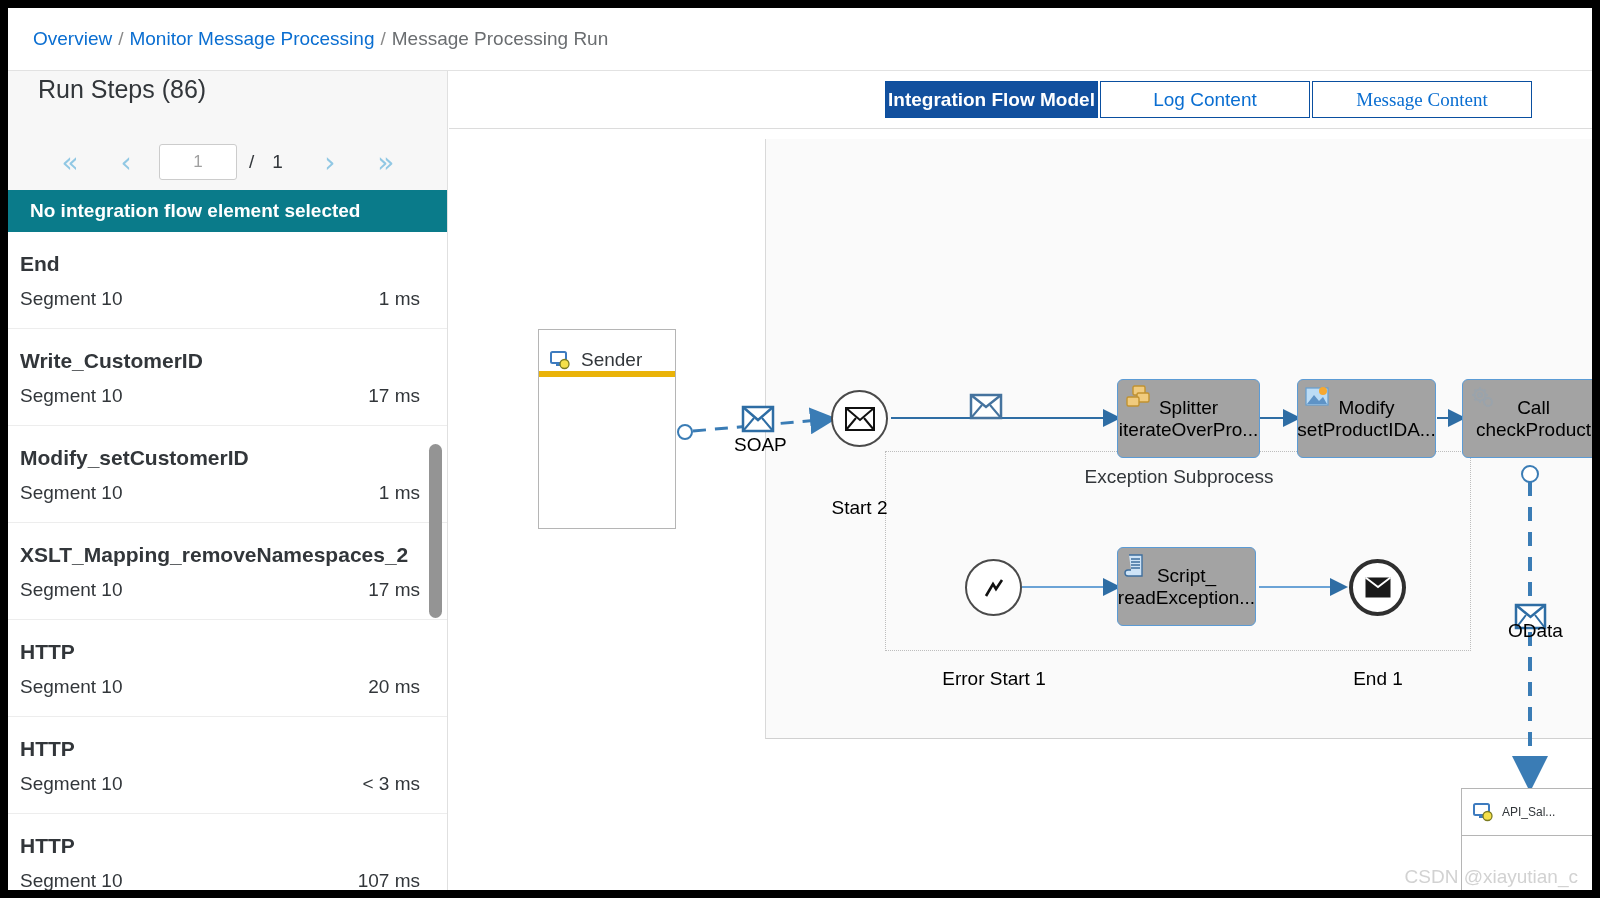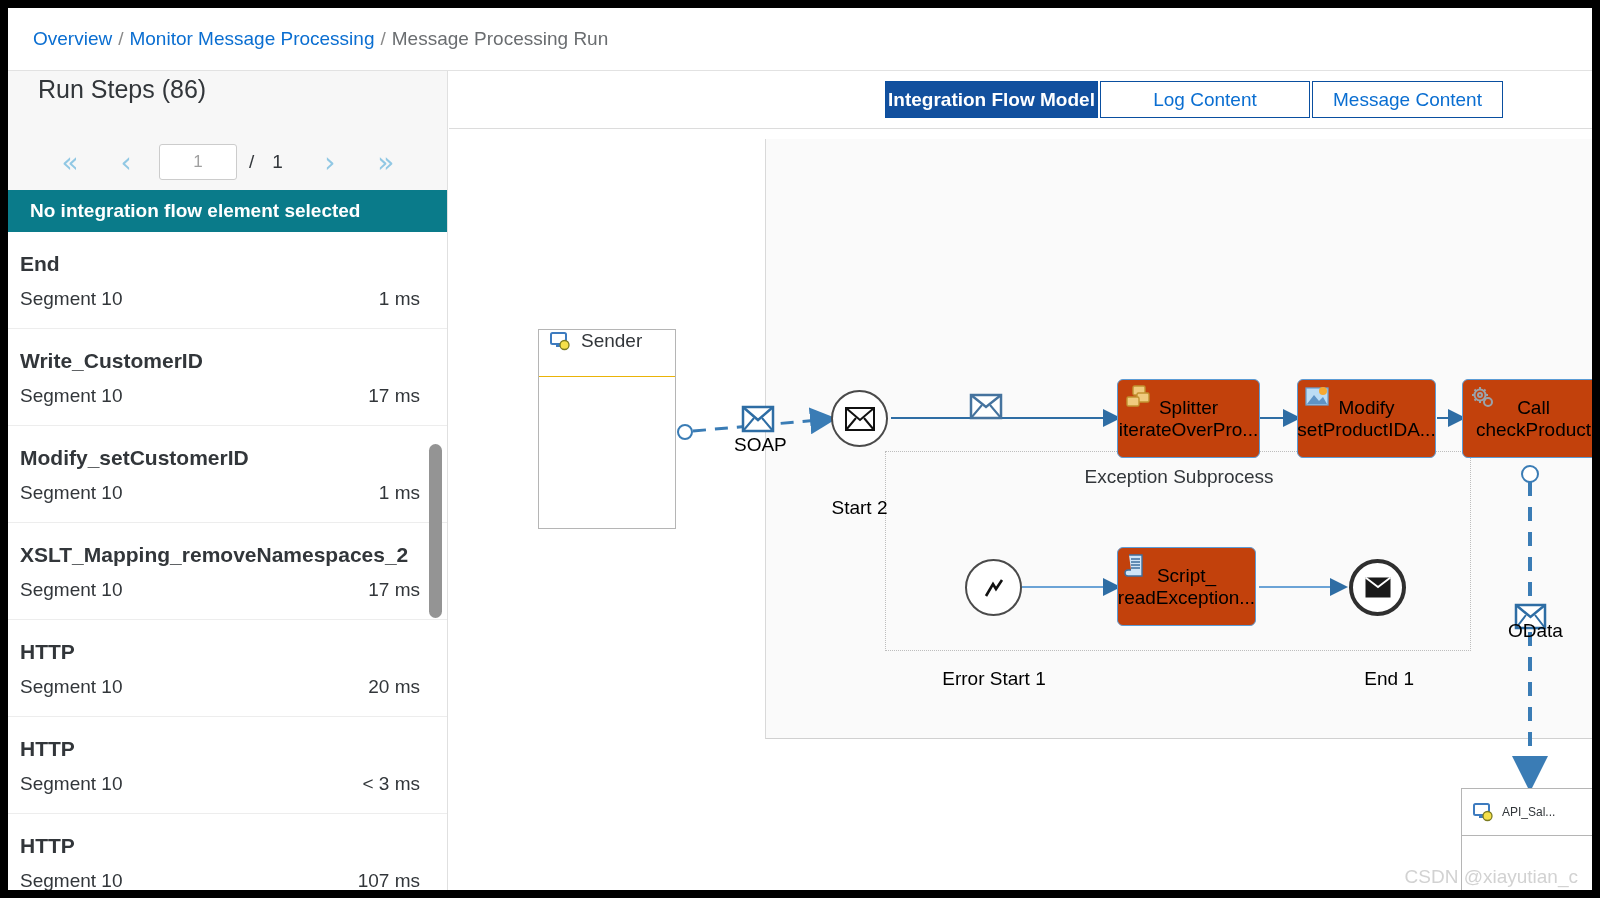--- a/index.html
+++ b/index.html
@@ -115,61 +115,61 @@
     position:absolute;top:10px;height:37px;
     display:flex;align-items:center;justify-content:center;
     border:1px solid #0a4fa0;
     box-sizing:border-box;font-size:19px;cursor:pointer;
     white-space:nowrap;
   }
   .tab.active{background:#12509e;color:#ffffff;font-weight:700;}
   .tab.inactive{background:#ffffff;color:#0a6ed1;}
   #tab0{left:436px;width:213px;}
   #tab1{left:651px;width:210px;}
-  #tab2{left:863px;width:191px;}
+  #tab2{left:863px;width:220px;font-family:Liberation Serif, serif;}
 
   .canvas{
     position:absolute;left:0;top:58px;width:1143px;height:761px;
     background:#ffffff;overflow:hidden;
   }
   
   .pool{
     position:absolute;left:316px;top:10px;width:827px;height:600px;
     background:#fafafa;
     border-left:1px solid #d9d9d9;
     border-bottom:1px solid #d0d0d0;
     box-sizing:border-box;
   }
   
   .sender-box{
     position:absolute;left:89px;top:200px;width:138px;height:200px;
     background:#ffffff;border:1px solid #b5b5b5;box-sizing:border-box;
   }
   .sender-head{
-    position:relative;height:47px;border-bottom:1px solid #eab308;
-    display:flex;align-items:flex-start;padding-left:10px;box-sizing:border-box;
+    position:relative;height:47px;border-bottom:6px solid #eab308;
+    display:flex;align-items:flex-end;padding-left:10px;box-sizing:border-box;
     gap:10px;
   }
   .sender-head .lbl{font-size:19px;color:#32363a;}
 
   .recv-box{
     position:absolute;left:1012px;top:659px;width:150px;height:150px;
     background:#ffffff;border:1px solid #b5b5b5;box-sizing:border-box;
   }
   .recv-head{
     position:relative;height:47px;border-bottom:1px solid #b5b5b5;
     display:flex;align-items:center;padding-left:10px;box-sizing:border-box;
     gap:8px;
   }
   .recv-head .lbl{font-size:12px;color:#32363a;white-space:nowrap;}
 
   
   .task{
     position:absolute;
-    background:#c2410c;border:1px solid #5b9bd5;border-radius:6px;
+    background:#a3a3a3;border:1px solid #5b9bd5;border-radius:6px;
     box-sizing:border-box;
     display:flex;align-items:center;justify-content:center;
     text-align:center;line-height:1.15;
     font-size:19px;color:#000000;
     cursor:pointer;
   }
   .task .tlabel{padding:0 6px;}
   .task .ticon{position:absolute;left:7px;top:5px;}
 
   
@@ -449,21 +449,21 @@
       </div>
 
       <div class="ev ev-thick" style="left:900px;top:430px;width:57px;height:57px;">
         <span>
           <svg width="26" height="21" viewBox="0 0 26 21">
             <rect x="0.5" y="0.5" width="25" height="20" fill="#1a1a1a"></rect>
             <path d="M0.5,0.5 L13,10 L25.5,0.5" fill="none" stroke="#ffffff" stroke-width="1.8"></path>
           </svg>
         </span>
       </div>
-      <div class="ev-label" style="left:893px;top:492px;width:72px;text-align:right;">End 1</div>
+      <div class="ev-label" style="left:893px;top:492px;width:72px;">End 1</div>
 
       <div style="position:absolute;left:1066px;top:475px;">
         <svg width="31" height="25" viewBox="0 0 31 25">
           <rect x="1" y="1" width="29" height="23" fill="#ffffff" stroke="#2e6da4" stroke-width="2.5"></rect>
           <path d="M1,1 L15.5,13 L30,1" fill="none" stroke="#2e6da4" stroke-width="2.5"></path>
           <path d="M1,24 L11,11 M30,24 L20,11" fill="none" stroke="#2e6da4" stroke-width="2"></path>
         </svg>
       </div>
       <div class="flowlabel" style="left:1059px;top:491px;">OData</div>
 

